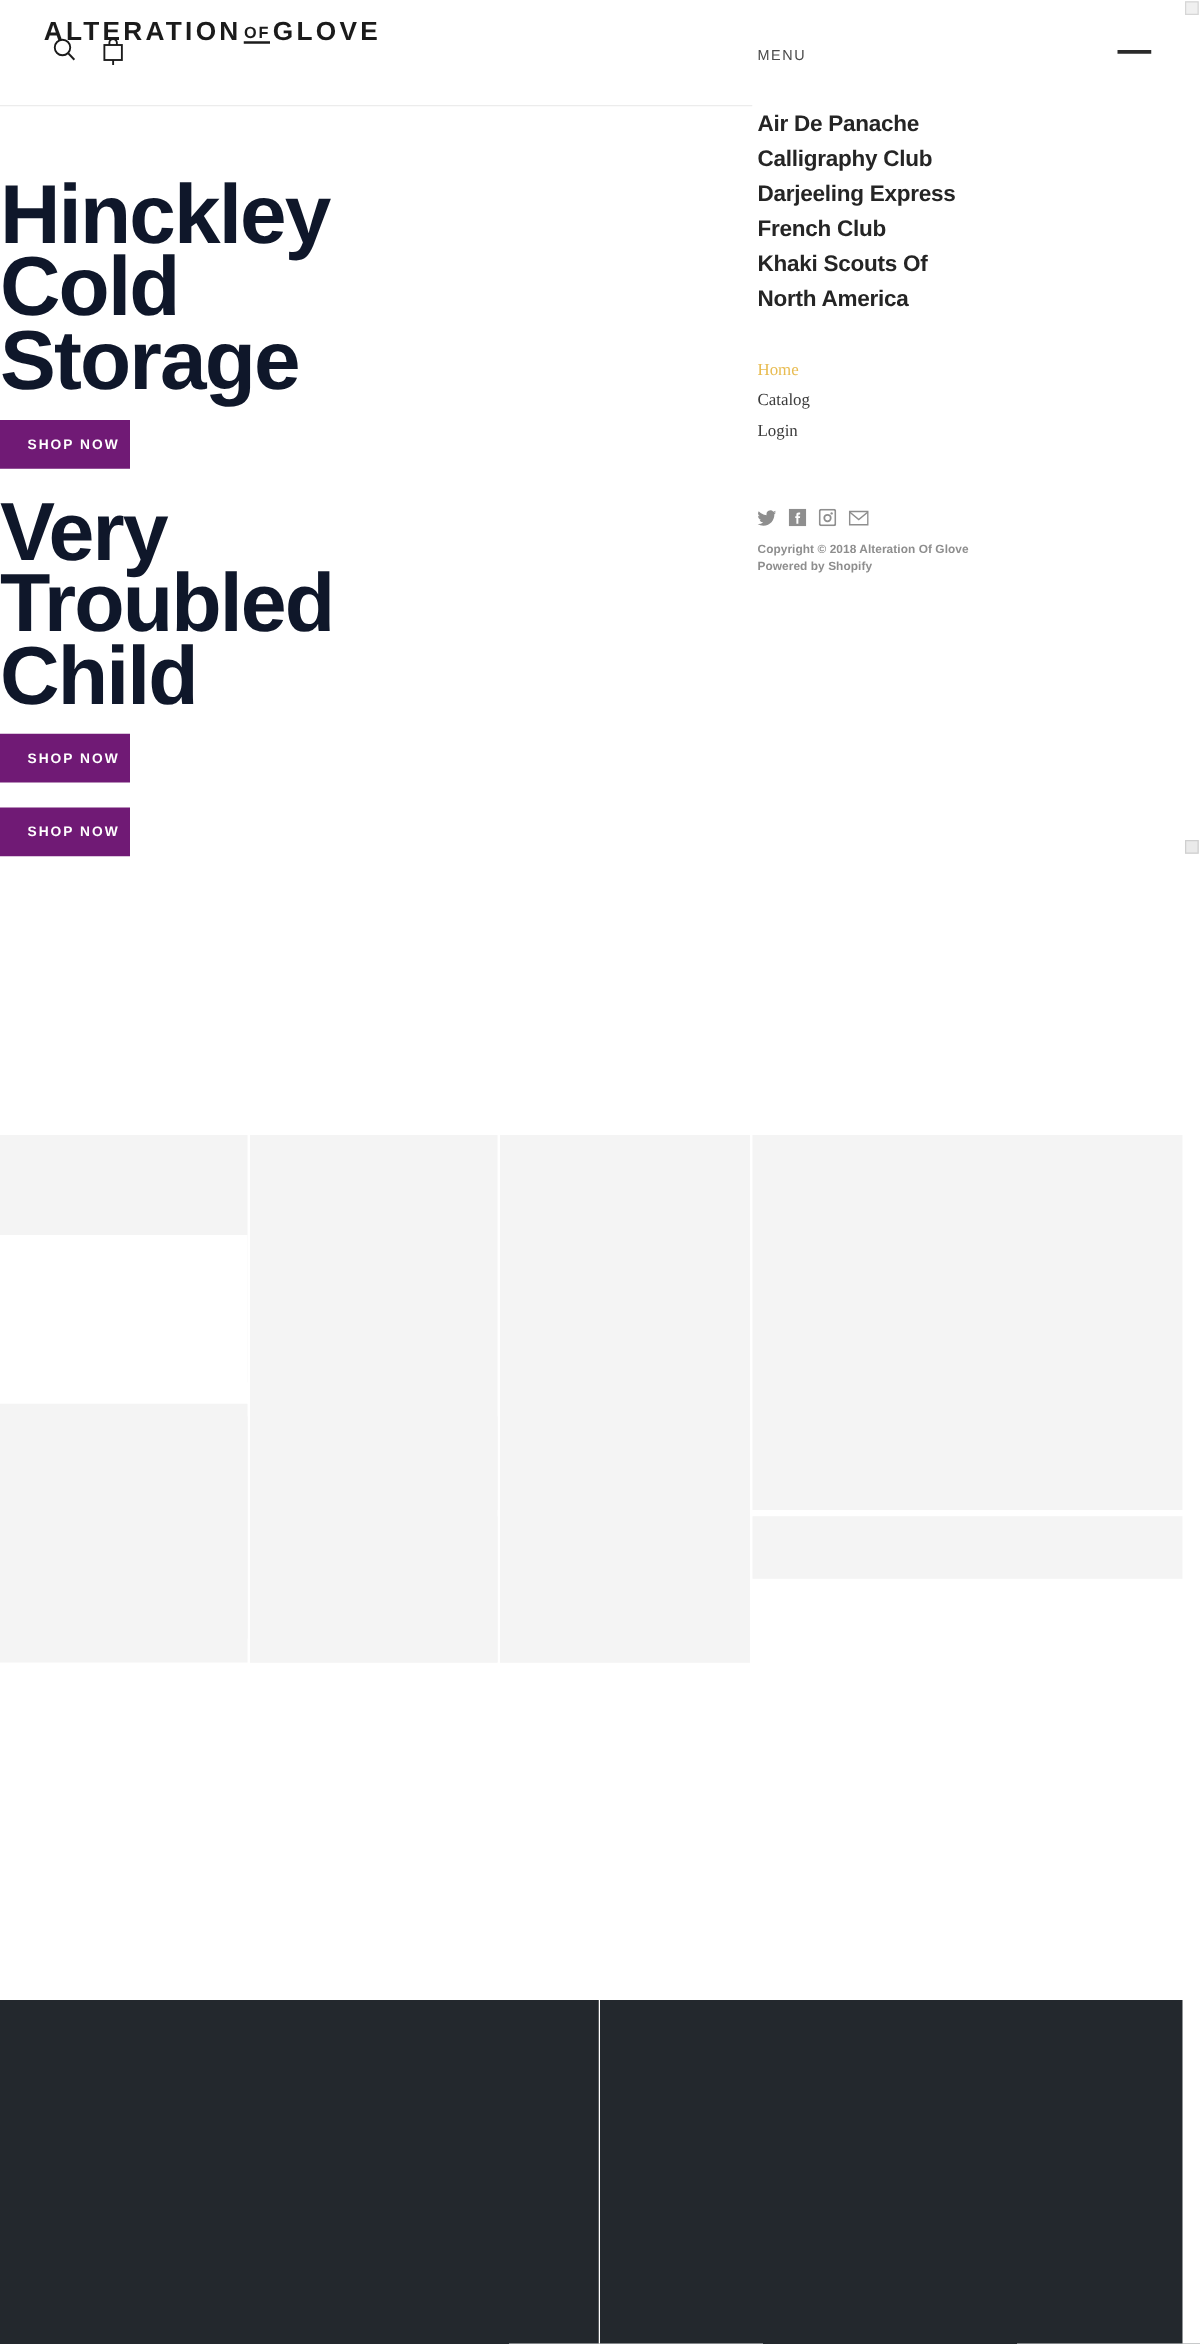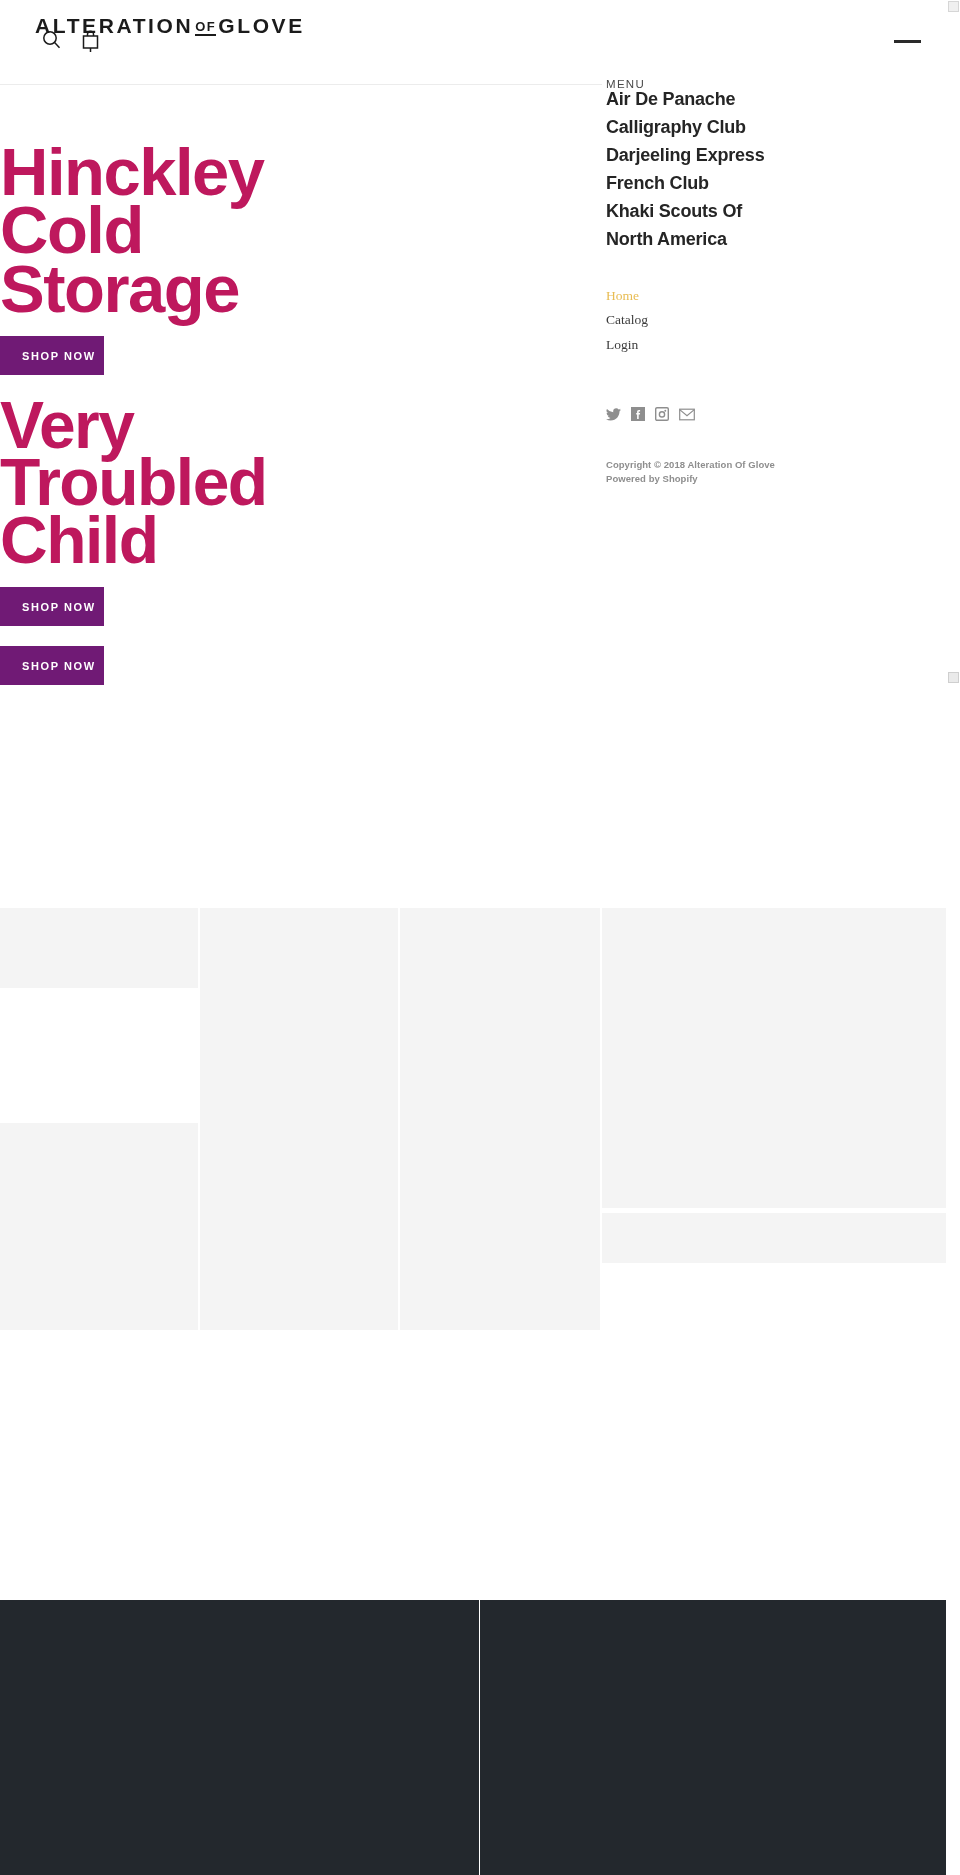--- a/index.html
+++ b/index.html
@@ -40,21 +40,21 @@
   .icon-btn { display:block; line-height:0; }
 
   .hero-stack { position:relative; padding-top:58px; }
   .hero-slide { position:relative; margin-bottom:0; }
   .hero-title {
     font-family:"Liberation Sans", sans-serif;
     font-weight:bold;
     font-size:66px;
     line-height:0.87;
     letter-spacing:-1.5px;
-    color:#be185d;
+    color:#0f172a;
     padding-left:0px;
     margin-bottom:18px;
     white-space:pre-line;
   }
   .hero-title.t1 { font-size:67px; }
   .shop-btn {
     display:inline-block;
     background:#701a75;
     color:#ffffff;
     font-size:11px;
@@ -71,21 +71,20 @@
 
   .left-rule { position:absolute; left:0; top:930px; width:960px; height:1px; background:#ededed; }
 
   
   .drawer { position:absolute; left:602px; top:0; width:344px; height:640px; background:#ffffff; }
   .drawer-head { position:relative; height:85px; }
   .menu-label {
     position:absolute; left:4px; top:39px;
     font-size:11.5px; letter-spacing:1.3px; color:#4a4a4a;
     font-family:"Liberation Sans", sans-serif;
-    margin-top:39px;
   }
   .close-bar {
     position:absolute; right:25px; top:40px;
     width:27px; height:3px; background:#2a2a2a;
     cursor:pointer;
   }
   .drawer-body { padding-left:4px; }
   .main-links { }
   .main-link {
     display:block;
@@ -106,21 +105,21 @@
     line-height:1.78;
     color:#3c3c3c;
     text-decoration:none;
   }
   .sub-link.active { color:#e8bc52; }
   .sub-link.spaced { }
 
   .social-row { margin-top:50px; display:flex; gap:10px; align-items:center; }
   .social-row svg { display:block; }
 
-  .legal { margin-top:36px; }
+  .legal { margin-top:11px; }
   .legal-line {
     font-family:"Liberation Sans", sans-serif;
     font-size:9.5px;
     font-weight:bold;
     line-height:1.5;
     color:#8e8e8e;
     letter-spacing:0.05px;
   }
 
   

